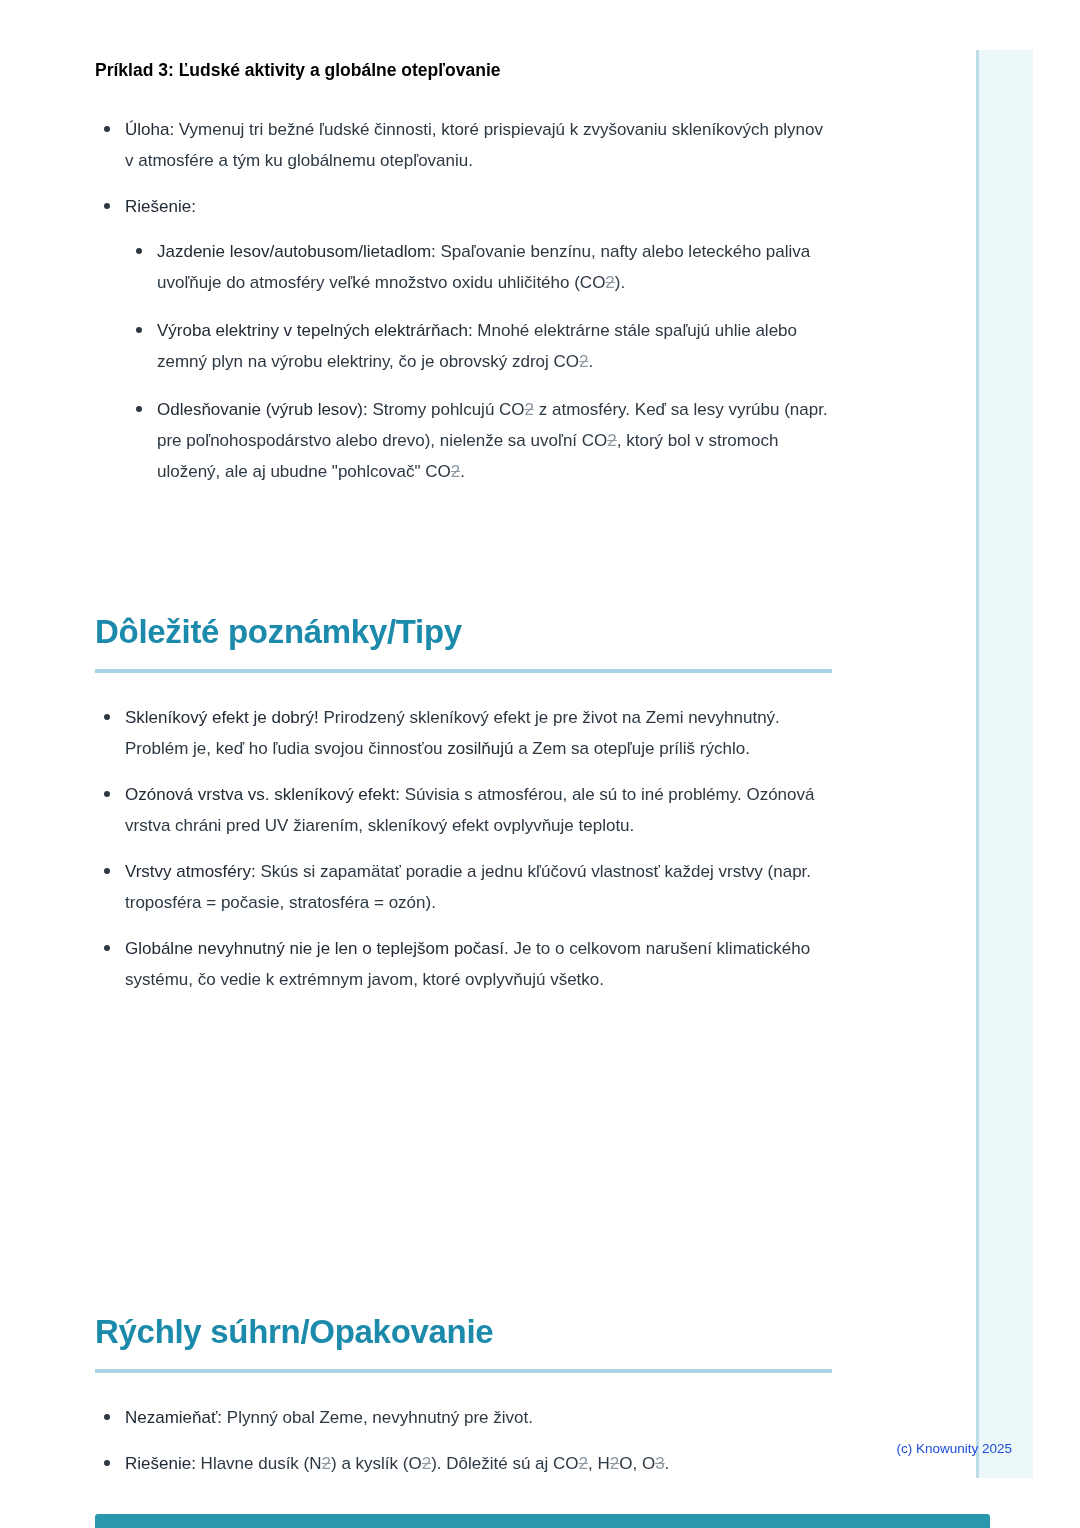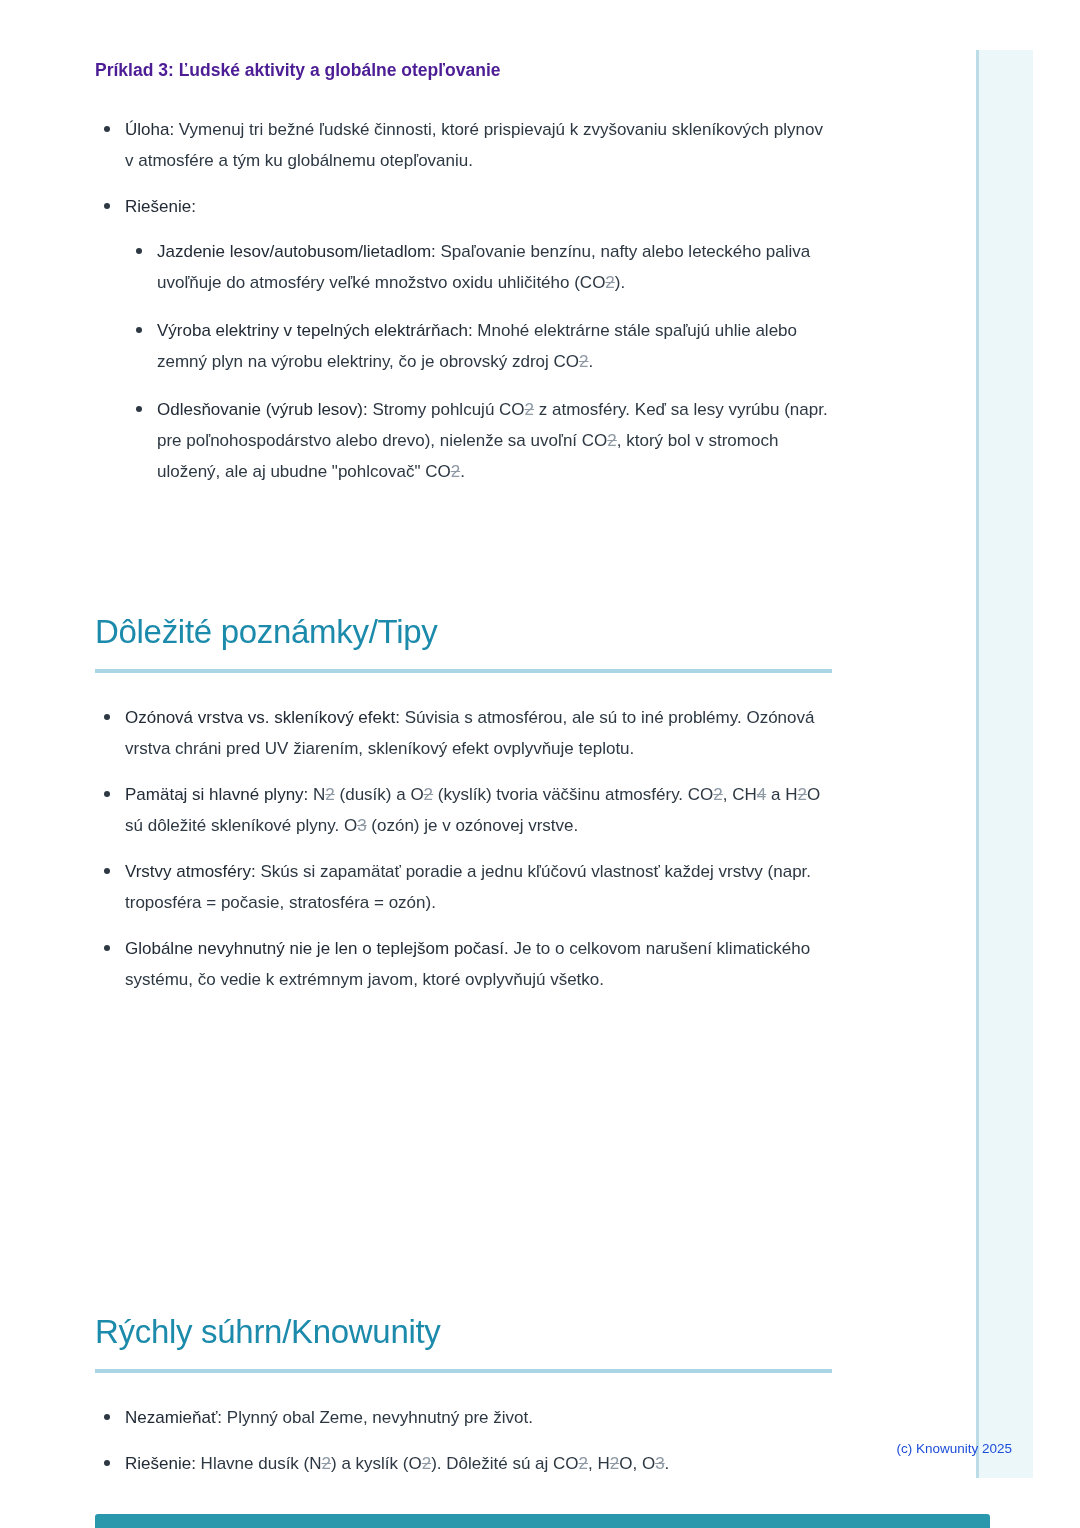--- a/index.html
+++ b/index.html
@@ -18,23 +18,23 @@
     background:#2a98ac;border-radius:3px 3px 0 0;z-index:1;
   }
   .footer-note{
     position:absolute;top:1440px;right:68px;z-index:2;
     font-size:13.5px;line-height:18px;color:#1d4ed8;
   }
   .block{position:absolute;left:95px;width:737px;font-size:17px;line-height:31px;z-index:1;}
   #block-example{top:58px;}
   #block-tips{top:612px;}
   #block-summary{top:1312px;}
-  .doc-title{font-weight:700;font-size:17.5px;line-height:24px;margin:0 0 32px 0;color:#4c1d95;}
+  .doc-title{font-weight:700;font-size:17.5px;line-height:24px;margin:0 0 32px 0;color:#000000;}
   h2.section-heading{
-    color:#1b8aab;font-size:33px;line-height:40px;font-weight:400;
+    color:#1b8aab;font-size:33px;line-height:40px;font-weight:700;
     margin:0 0 17px 0;letter-spacing:-0.3px;
   }
   .section-rule{height:4px;width:737px;background:#a9d5e5;border:none;margin:0 0 29px 0;}
   ul.blist{list-style:none;margin:0;padding:0;}
   ul.blist>li{position:relative;padding-left:30px;margin-bottom:15px;}
   ul.blist>li::before{
     content:"";position:absolute;left:9px;top:12px;width:6px;height:6px;
     border-radius:50%;background:#2d3843;
   }
   ul.sub{list-style:none;margin:14px 0 0 2px;padding:0;}
@@ -62,27 +62,27 @@
           <li><b>Výroba elektriny v tepelných elektrárňach:</b> Mnohé elektrárne stále spaľujú uhlie alebo zemný plyn na výrobu elektriny, čo je obrovský zdroj CO<s class="chem">2</s>.</li>
           <li><b>Odlesňovanie (výrub lesov):</b> Stromy pohlcujú CO<s class="chem">2</s> z atmosféry. Keď sa lesy vyrúbu (napr. pre poľnohospodárstvo alebo drevo), nielenže sa uvoľní CO<s class="chem">2</s>, ktorý bol v stromoch uložený, ale aj ubudne "pohlcovač" CO<s class="chem">2</s>.</li>
         </ul></li>
     </ul>
 </div>
 
 <div class="block" id="block-tips">
   <h2 class="section-heading">Dôležité poznámky/Tipy</h2>
   <hr class="section-rule">
   <ul class="blist" id="list-tips">
+      <li><b>Skleníkový efekt je dobrý!</b> Prirodzený skleníkový efekt je pre život na Zemi nevyhnutný. Problém je, keď ho ľudia svojou činnosťou <b>zosilňujú</b> a Zem sa otepľuje príliš rýchlo.</li>
       <li><b>Ozónová vrstva vs. skleníkový efekt:</b> Súvisia s atmosférou, ale sú to iné problémy. Ozónová vrstva chráni pred UV žiarením, skleníkový efekt ovplyvňuje teplotu.</li>
-      <li><b>Pamätaj si hlavné plyny:</b> N<s class="chem">2</s> (dusík) a O<s class="chem">2</s> (kyslík) tvoria väčšinu atmosféry. CO<s class="chem">2</s>, CH<s class="chem">4</s> a H<s class="chem">2</s>O sú dôležité skleníkové plyny. O<s class="chem">3</s> (ozón) je v ozónovej vrstve.</li>
       <li><b>Vrstvy atmosféry:</b> Skús si zapamätať poradie a jednu kľúčovú vlastnosť každej vrstvy (napr. troposféra = počasie, stratosféra = ozón).</li>
       <li><b>Globálne nevyhnutný nie je len o teplejšom počasí.</b> Je to o celkovom narušení klimatického systému, čo vedie k extrémnym javom, ktoré ovplyvňujú všetko.</li>
     </ul>
 </div>
 
 <div class="block" id="block-summary">
-  <h2 class="section-heading">Rýchly súhrn/Knowunity</h2>
+  <h2 class="section-heading">Rýchly súhrn/Opakovanie</h2>
   <hr class="section-rule">
   <ul class="blist" id="list-summary">
       <li><b>Nezamieňať:</b> Plynný obal Zeme, nevyhnutný pre život.</li>
       <li><b>Riešenie:</b> Hlavne dusík (N<s class="chem">2</s>) a kyslík (O<s class="chem">2</s>). Dôležité sú aj CO<s class="chem">2</s>, H<s class="chem">2</s>O, O<s class="chem">3</s>.</li>
     </ul>
 </div>
 
 </body></html>

